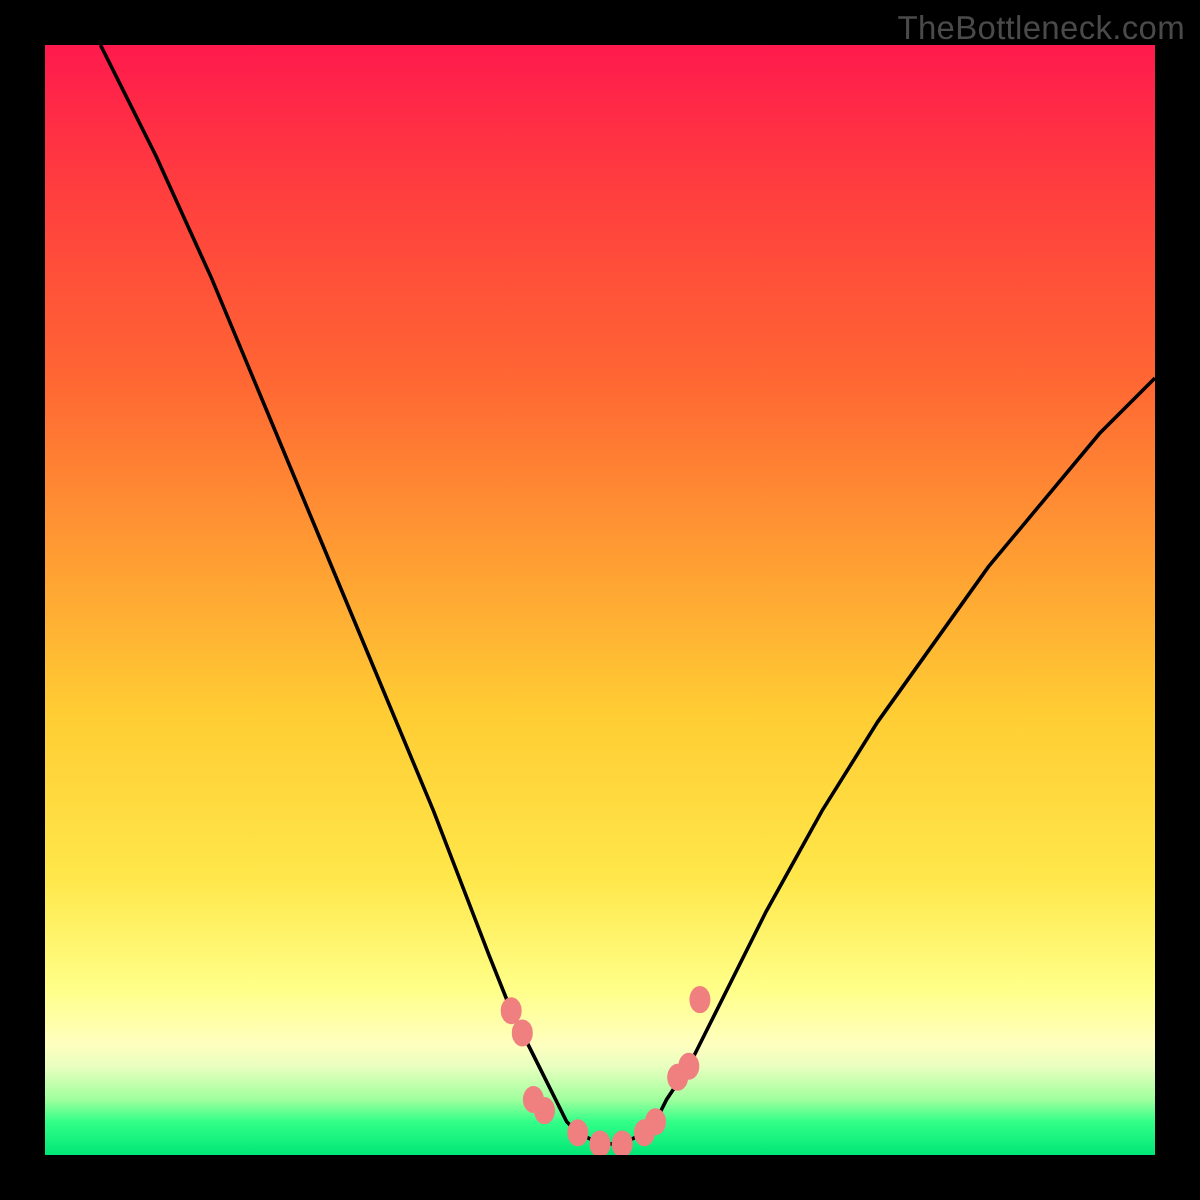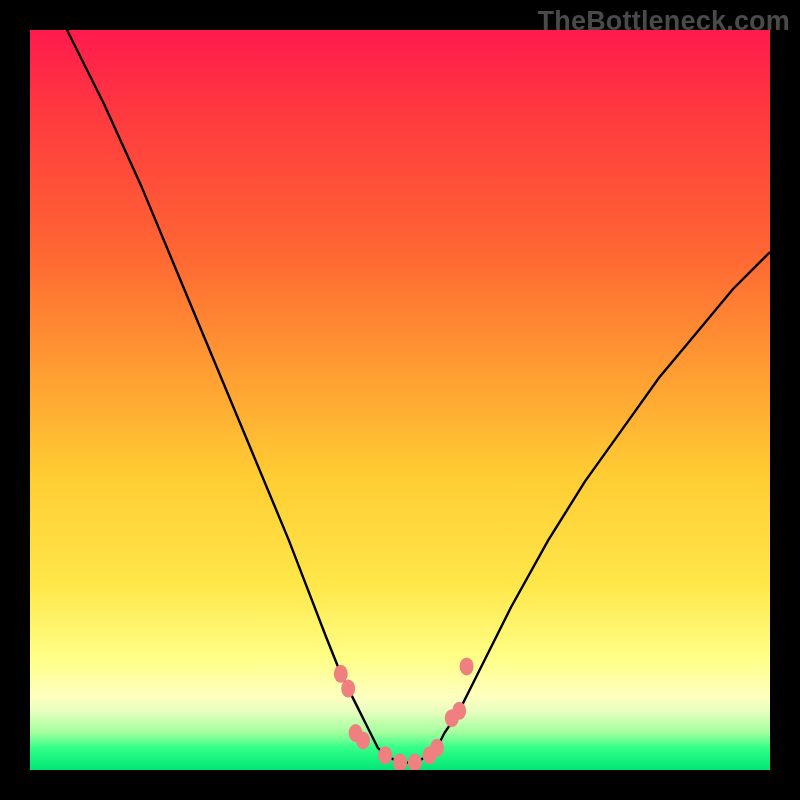--- a/index.html
+++ b/index.html
@@ -37,22 +37,22 @@
       #a0ff9d 95%,
       #33ff88 97%,
       #00e676 100%
     );
   }
   .watermark {
     position: absolute;
     top: 6px;
     right: 10px;
     font-family: Arial, Helvetica, sans-serif;
-    font-size: 27px;
-    font-weight: 700;
+    font-size: 22px;
+    font-weight: 400;
     color: #4a4a4a;
     letter-spacing: 0.2px;
     user-select: none;
   }
   svg.curve {
     position: absolute;
     left: 0;
     top: 0;
     width: 740px;
     height: 740px;

